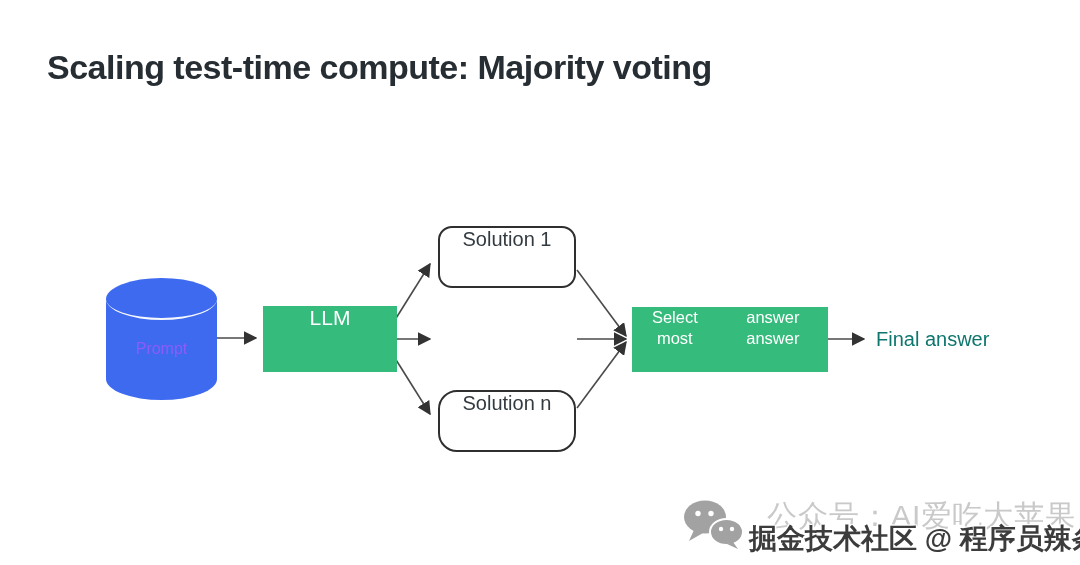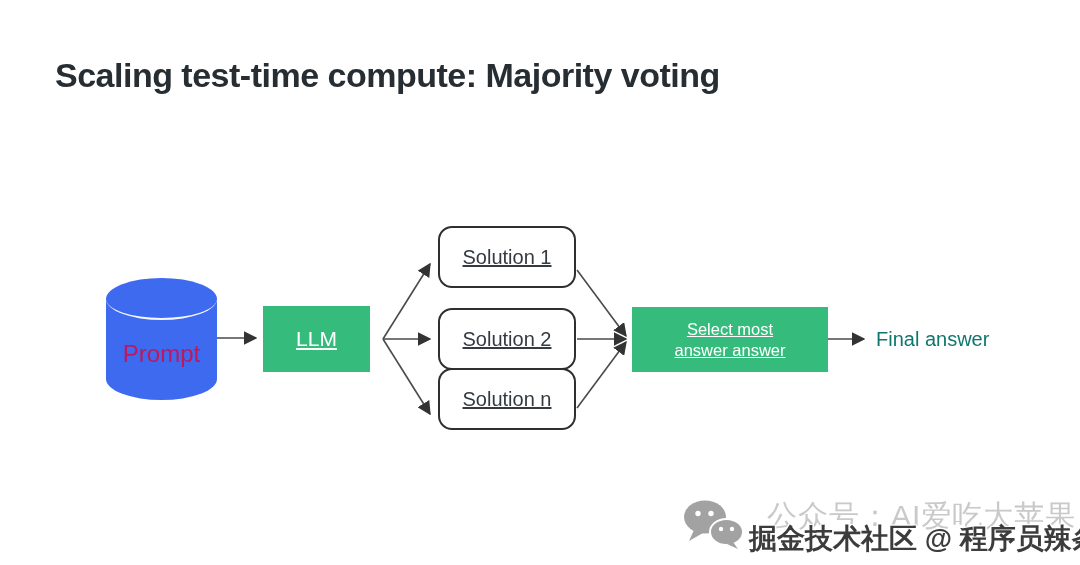--- a/index.html
+++ b/index.html
@@ -11,51 +11,51 @@
     --box_text:#333a40;
     --watermark_gray:#c9c9c9;
     --watermark_dark:#3c3c3c;
   }
   html,body{margin:0;padding:0;background:#fff;}
   .stage{
     position:relative;width:1080px;height:565px;background:#fff;overflow:hidden;
     font-family:"Liberation Sans","DejaVu Sans",sans-serif;
   }
   .page-title{
-    position:absolute;left:43px;top:44px;margin:12px;
+    position:absolute;left:43px;top:44px;margin:4px;
     font-size:34px;font-weight:600;letter-spacing:-0.5px;color:var(--title_text);text-align:center;
   }
   .connectors{position:absolute;left:0;top:0;width:1080px;height:565px;}
 
   
   .cylinder{position:absolute;left:106px;top:278px;width:111px;height:122px;}
   .cyl-body{
     position:absolute;left:0;right:0;top:21px;bottom:0;background:var(--blue);
     border-radius:0 0 55.5px 55.5px / 0 0 21px 21px;
   }
   .cyl-lid{
     position:absolute;left:0;right:0;top:0;height:42px;background:var(--blue);
     border-radius:50%;border-bottom:2.5px solid rgba(255,255,255,.95);box-sizing:border-box;
   }
   .cyl-label{
     position:absolute;left:0;right:0;top:62px;text-align:center;
-    color:#be185d;font-size:24px;
+    color:#8b5cf6;font-size:16px;
   }
 
-  .box{position:absolute;display:flex;align-items:center;justify-content:center;box-sizing:border-box;text-decoration:underline;}
+  .box{position:absolute;display:flex;align-items:flex-start;justify-content:center;box-sizing:border-box;}
   .green-box{background:var(--green);color:#fff;}
-  .llm-box{left:263px;top:306px;width:107px;height:66px;font-size:21px;}
+  .llm-box{left:263px;top:306px;width:134px;height:66px;font-size:21px;}
   .outline-box{
     left:438px;width:138px;height:62px;background:#fff;
     border:2.5px solid var(--box_border);border-radius:14px;
     color:var(--box_text);font-size:20px;
   }
-  .s1{top:226px;} .s2{top:308px;} .sn{top:368px;}
+  .s1{top:226px;} .s2{top:308px;} .sn{top:390px;border-radius:19px;}
   .select-box{
-    left:632px;top:307px;width:196px;height:65px;flex-direction:column;
+    left:632px;top:307px;width:196px;height:65px;
     font-size:16.5px;line-height:21px;text-align:center;
   }
   .final-label{
     position:absolute;left:876px;top:328px;font-size:20px;color:#0f766e;white-space:nowrap;
   }
 
   
   .wm-icon{position:absolute;left:682px;top:499px;}
   .wm-gray{
     position:absolute;left:752px;top:496px;font-size:30px;letter-spacing:1px;
@@ -99,23 +99,20 @@
     <span class="cyl-label">Prompt</span>
   </div>
 
   <div class="box green-box llm-box">
     <span>LLM</span>
   </div>
 
   <div class="box outline-box s1">
     <span>Solution 1</span>
   </div>
-  <div class="box outline-box s2">
-    <span>Solution 2</span>
-  </div>
   <div class="box outline-box sn">
     <span>Solution n</span>
   </div>
 
   <div class="box green-box select-box">
     <span>Select most</span>
     <span>answer answer</span>
   </div>
 
   <div class="final-label">Final answer</div>

